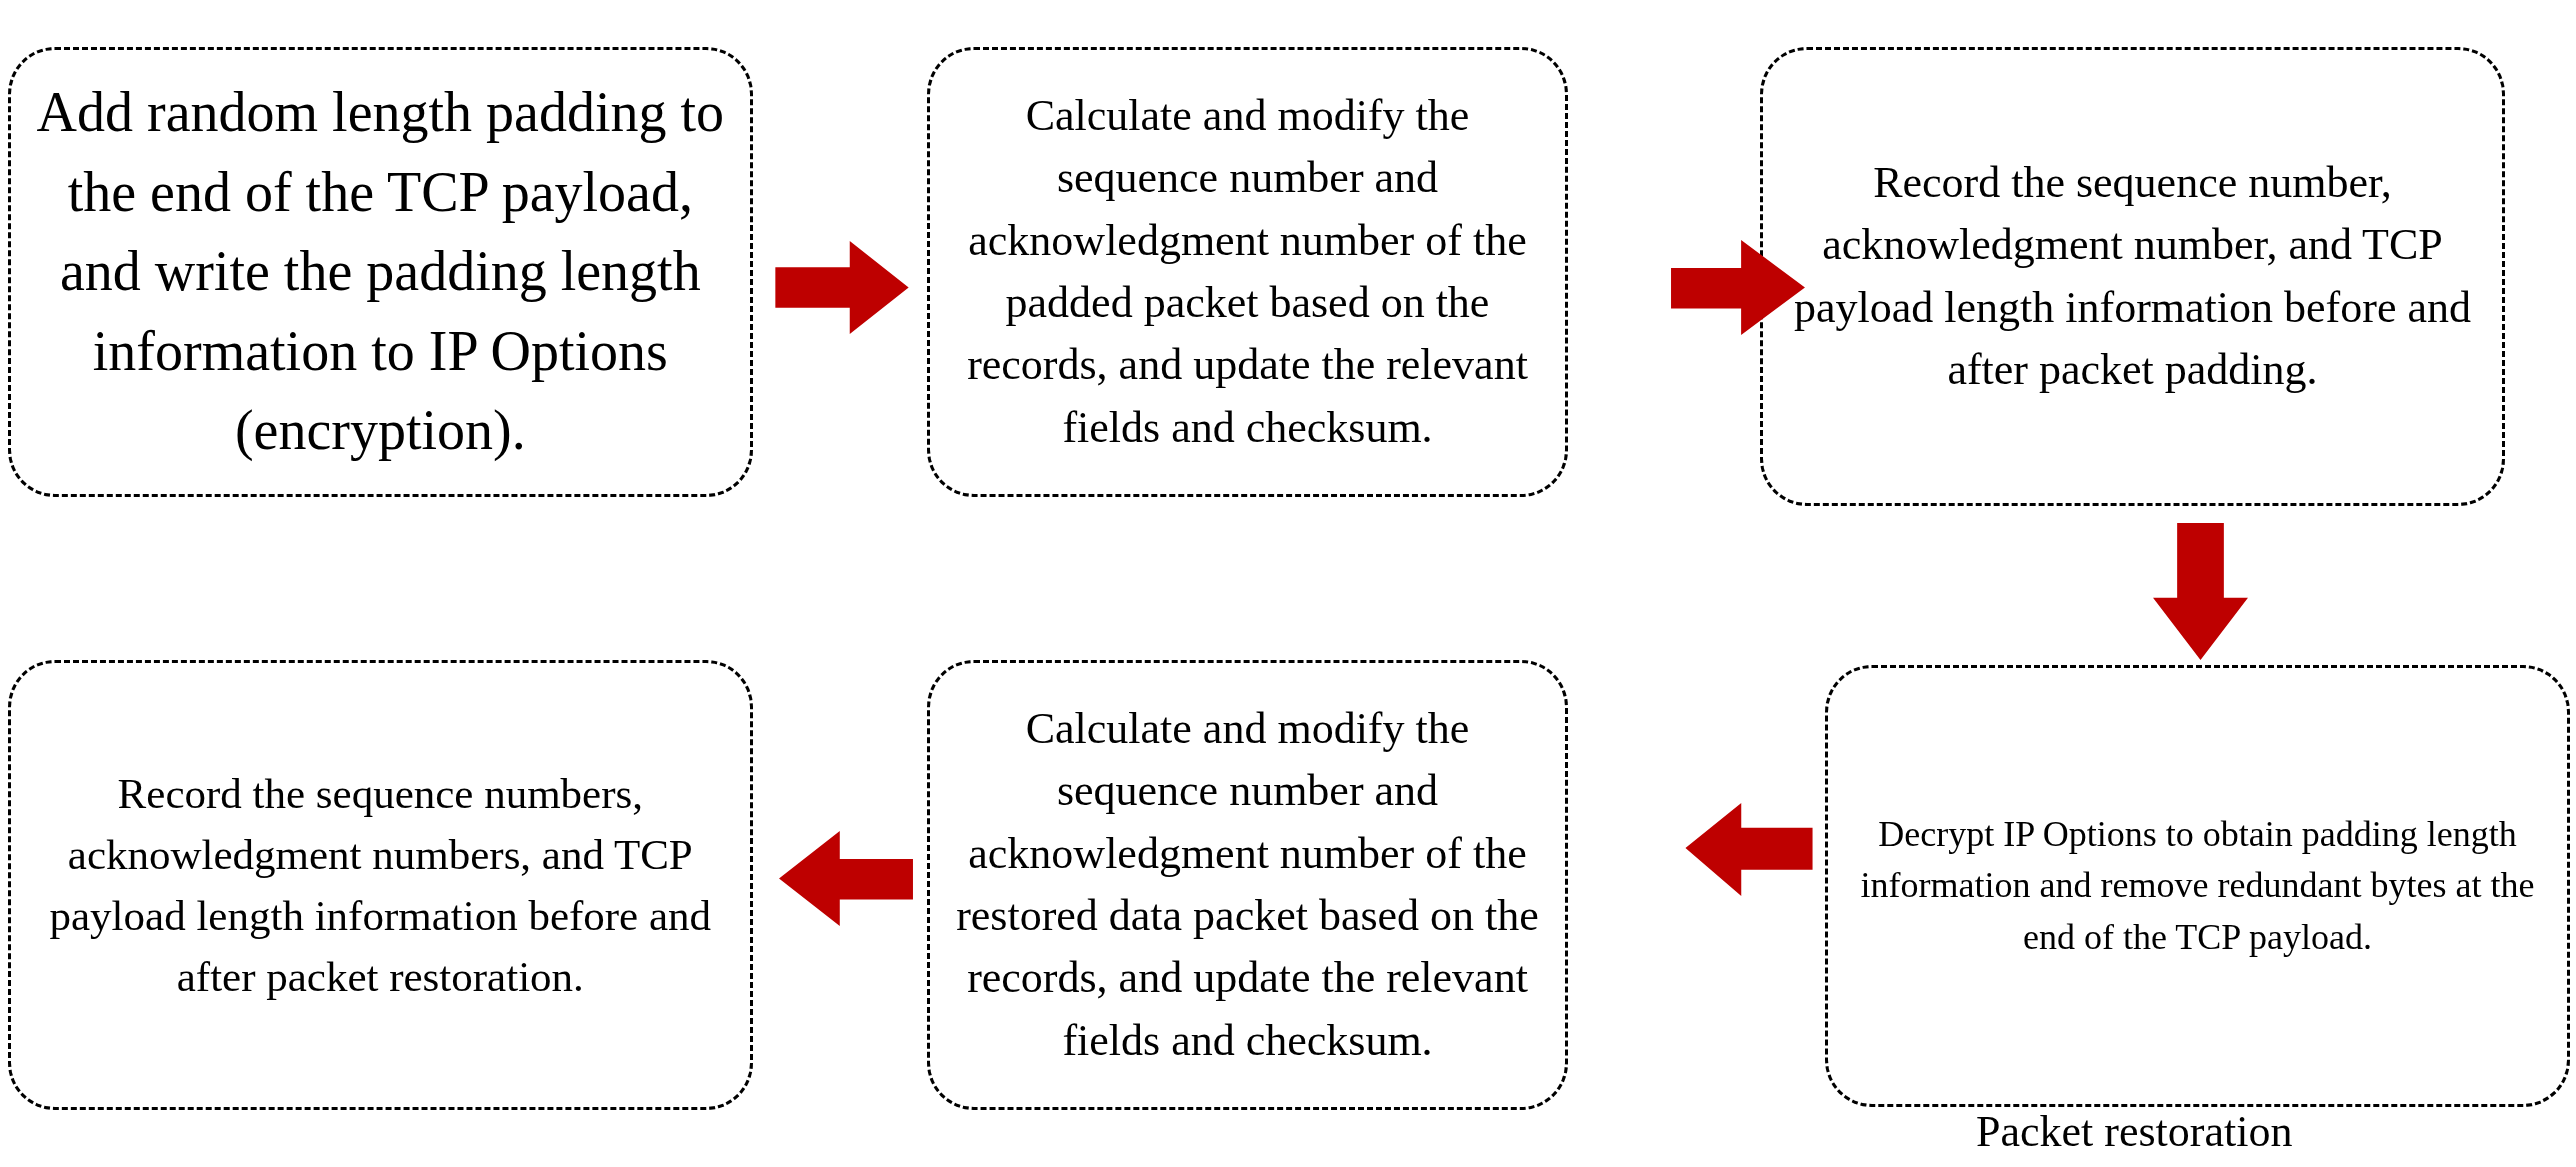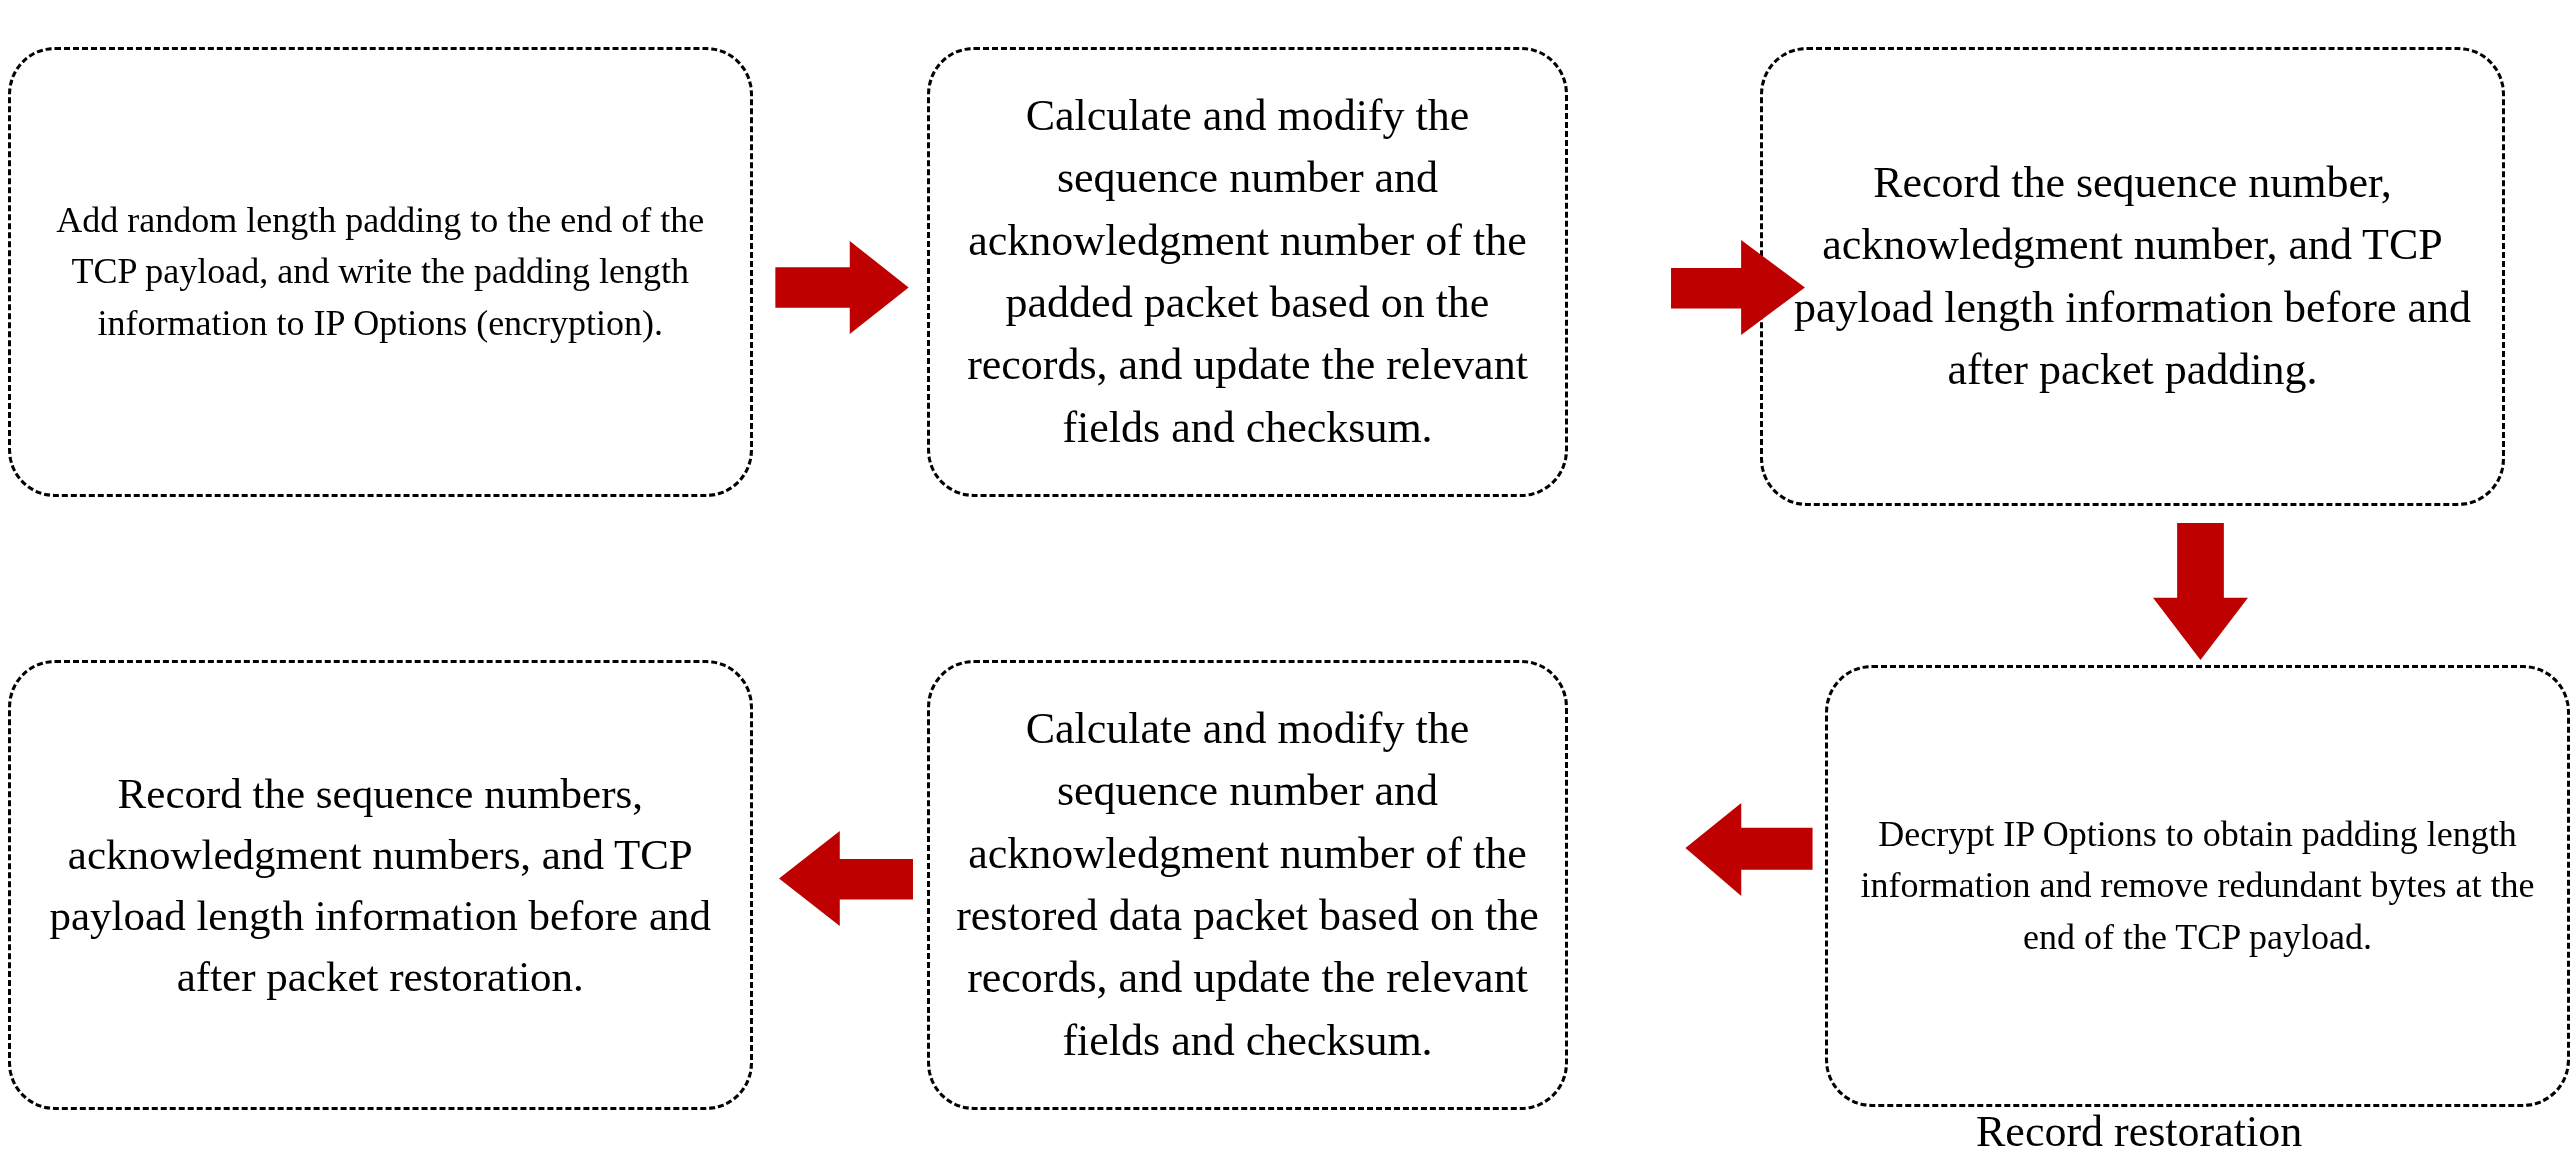--- a/index.html
+++ b/index.html
@@ -51,21 +51,21 @@
 
   
   #box-1 { left: 7.8px;   top: 47px;  width: 745px;  height: 450px; }
   #box-2 { left: 927px; top: 47px;  width: 641px;  height: 450px; }
   #box-3 { left: 1760px; top: 47px;  width: 745px;  height: 459px; }
   
   #box-4 { left: 1825px; top: 665px; width: 745px;  height: 442px; }
   #box-5 { left: 927px; top: 660px; width: 641px;  height: 450px; }
   #box-6 { left: 7.8px;   top: 660px; width: 745px;  height: 450px; }
 
-  #box-1 .box-text { font-size: 36px; }
+  #box-1 .box-text { font-size: 56px; }
   #box-3 .box-text { font-size: 44px; }
   #box-4 .box-text { font-size: 36px; }
   #box-6 .box-text { font-size: 43px; }
 
   
   .arrow {
     position: absolute;
   }
   .arrow svg { display: block; }
 
@@ -74,21 +74,21 @@
   #arrow-3 { left: 2153px; top: 523px;  width: 95px; height: 137px; }
   #arrow-4 { left: 1685px; top: 803px; width: 128px; height: 93px; }
   #arrow-5 { left: 779px; top: 831px; width: 134px; height: 95px; }
 </style>
 </head>
 <body>
 
 <div id="canvas">
 
 
-  <div class="caption" id="caption-restoration">Record restoration</div>
+  <div class="caption" id="caption-restoration">Packet restoration</div>
 
   <div class="box" id="box-1">
     <div class="box-text">Add random length padding to the end of the TCP payload, and write the padding length information to IP Options (encryption).</div>
   </div>
 
   <div class="box" id="box-2">
     <div class="box-text">Calculate and modify the sequence number and acknowledgment number of the padded packet based on the records, and update the relevant fields and checksum.</div>
   </div>
 
   <div class="box" id="box-3">

